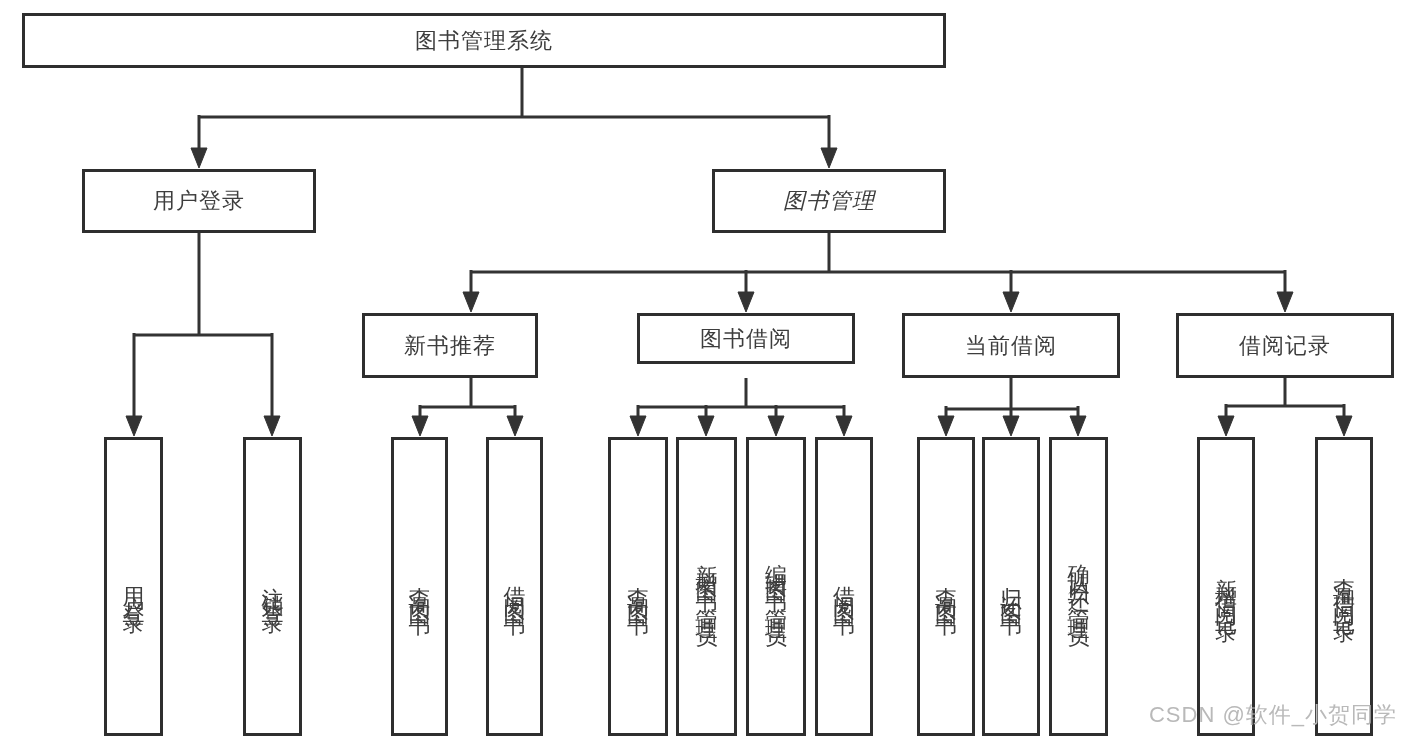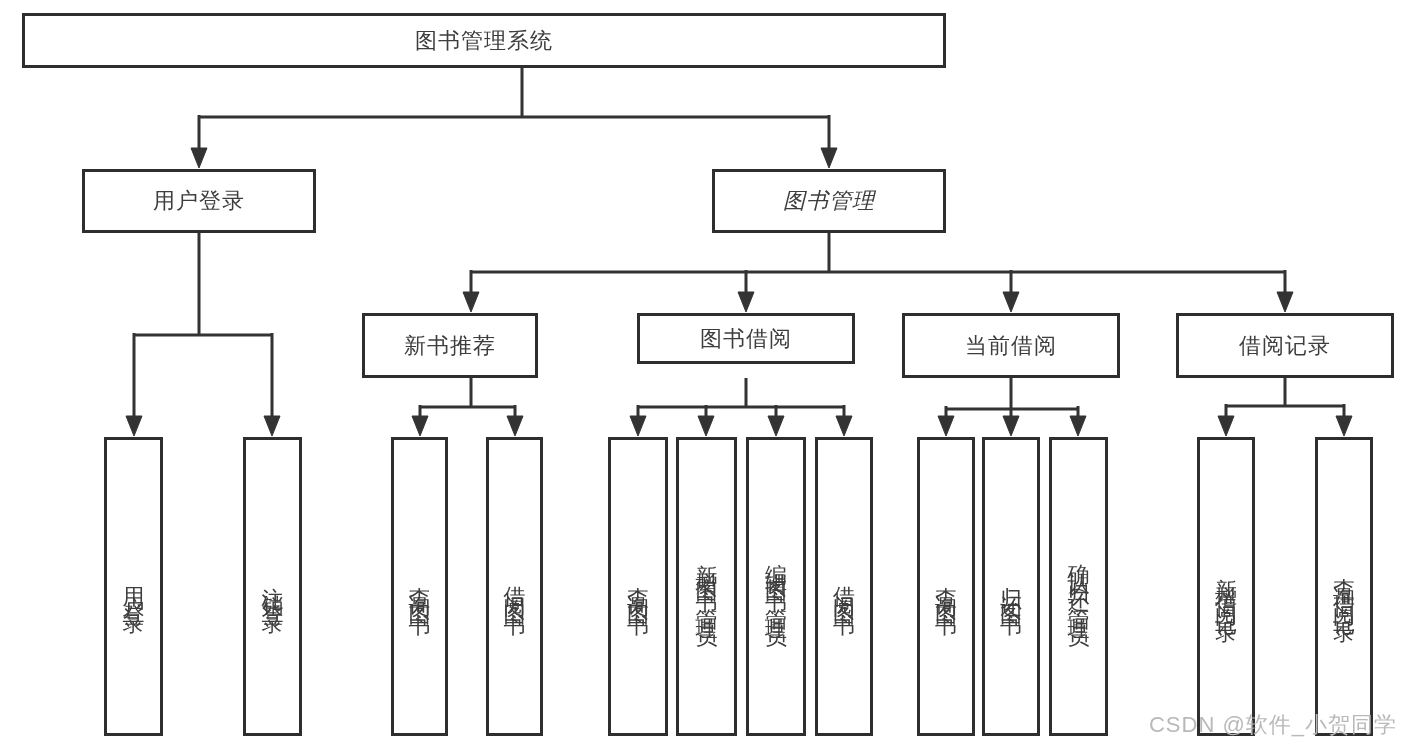--- a/index.html
+++ b/index.html
@@ -42,21 +42,21 @@
   }
   .box.v .lbl {
     writing-mode: vertical-rl;
     letter-spacing: 9px;
     white-space: normal;
     line-height: 1;
   }
   .watermark {
     position: absolute;
     right: 8px;
-    bottom: 7px;
+    bottom: 17px;
     font-size: 22px;
     color: #b9b9b9;
     letter-spacing: 1px;
     white-space: nowrap;
   }
 </style>
 </head>
 <body>
 
 <div class="stage">

